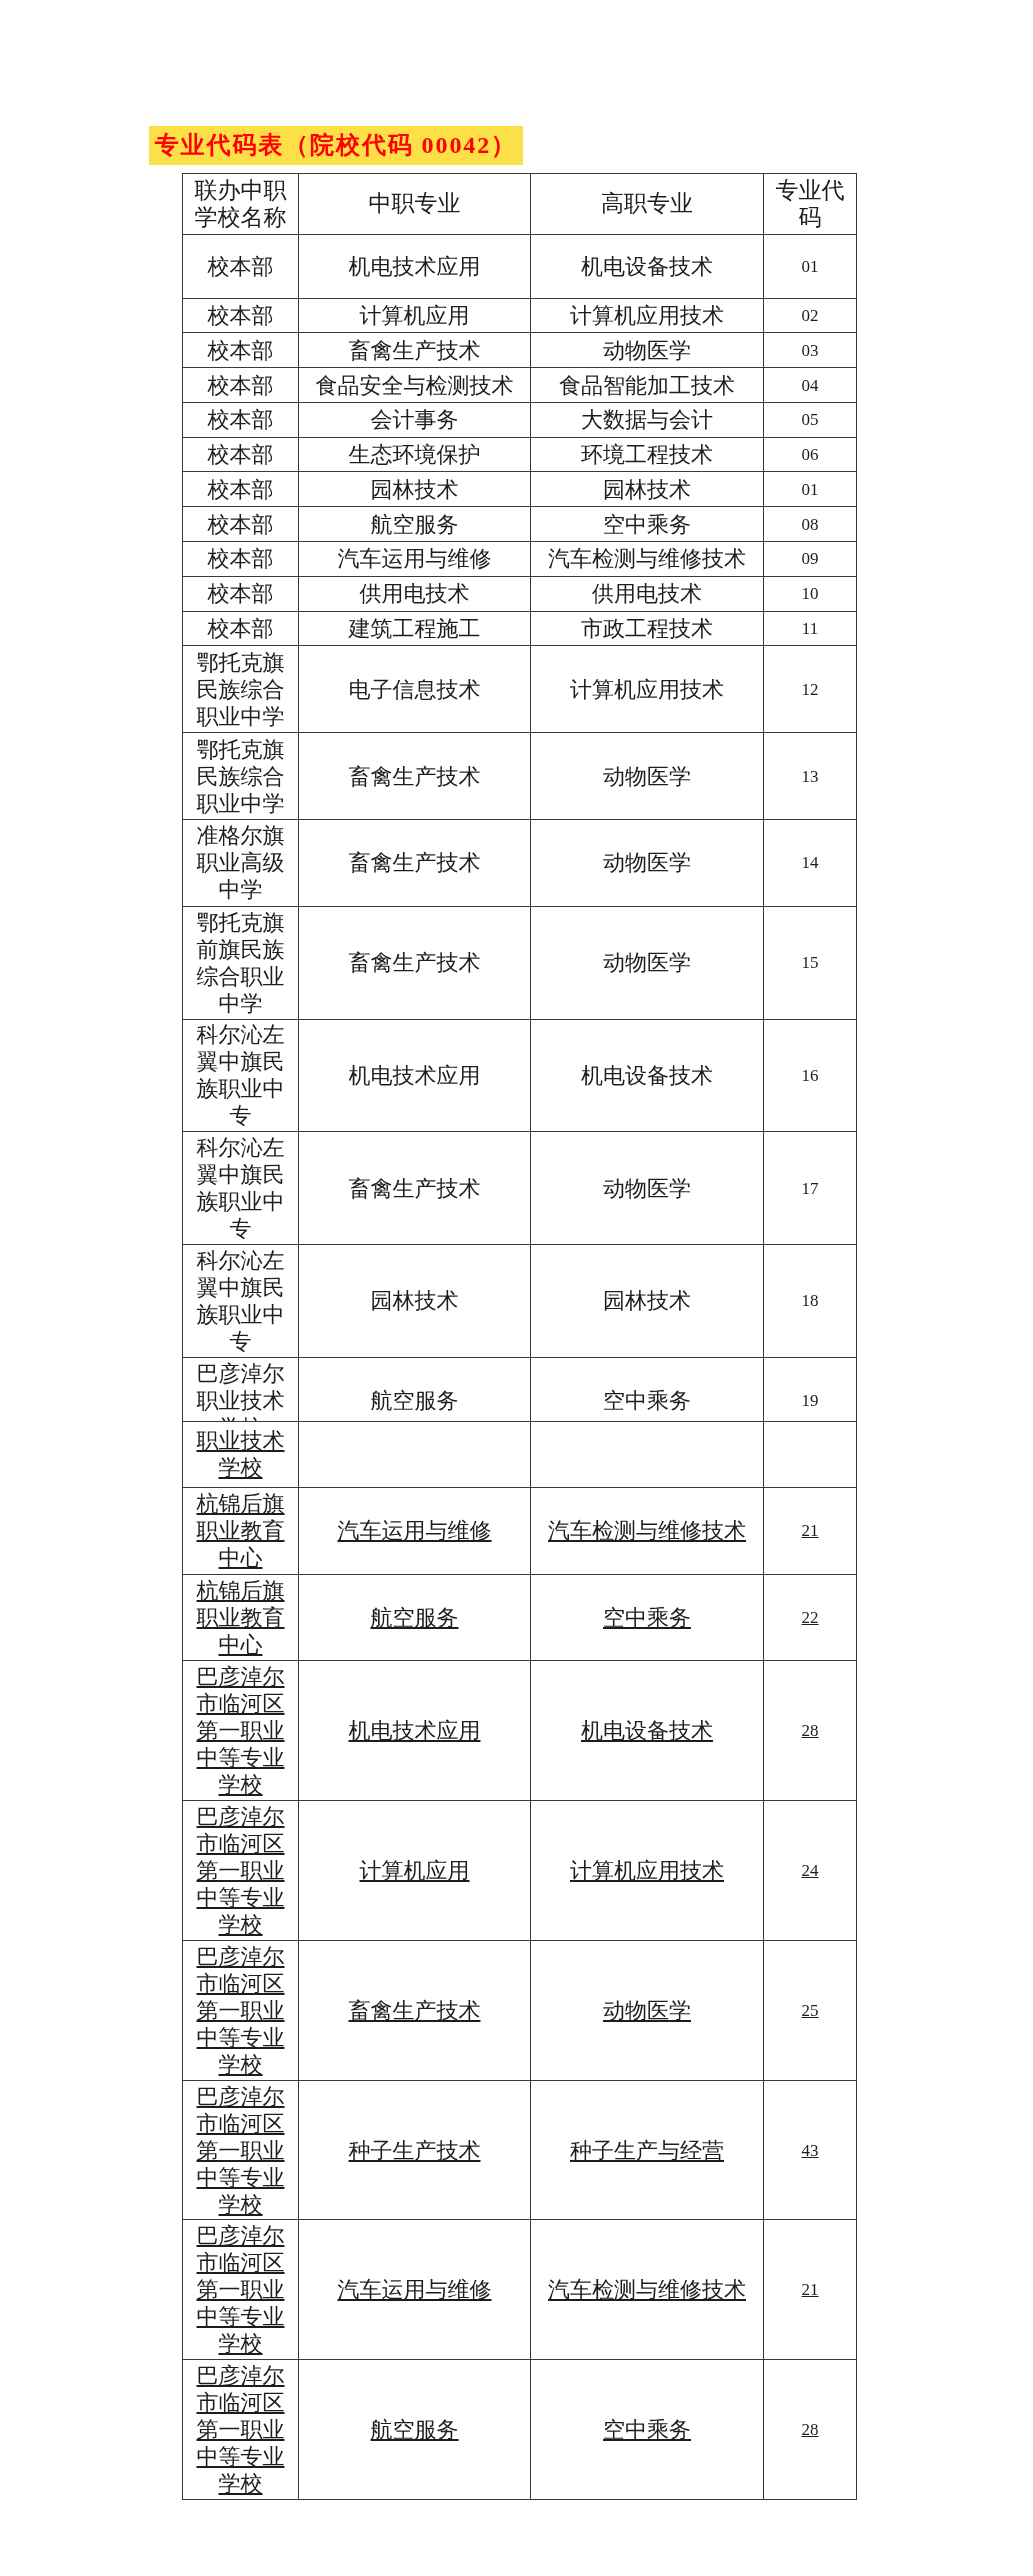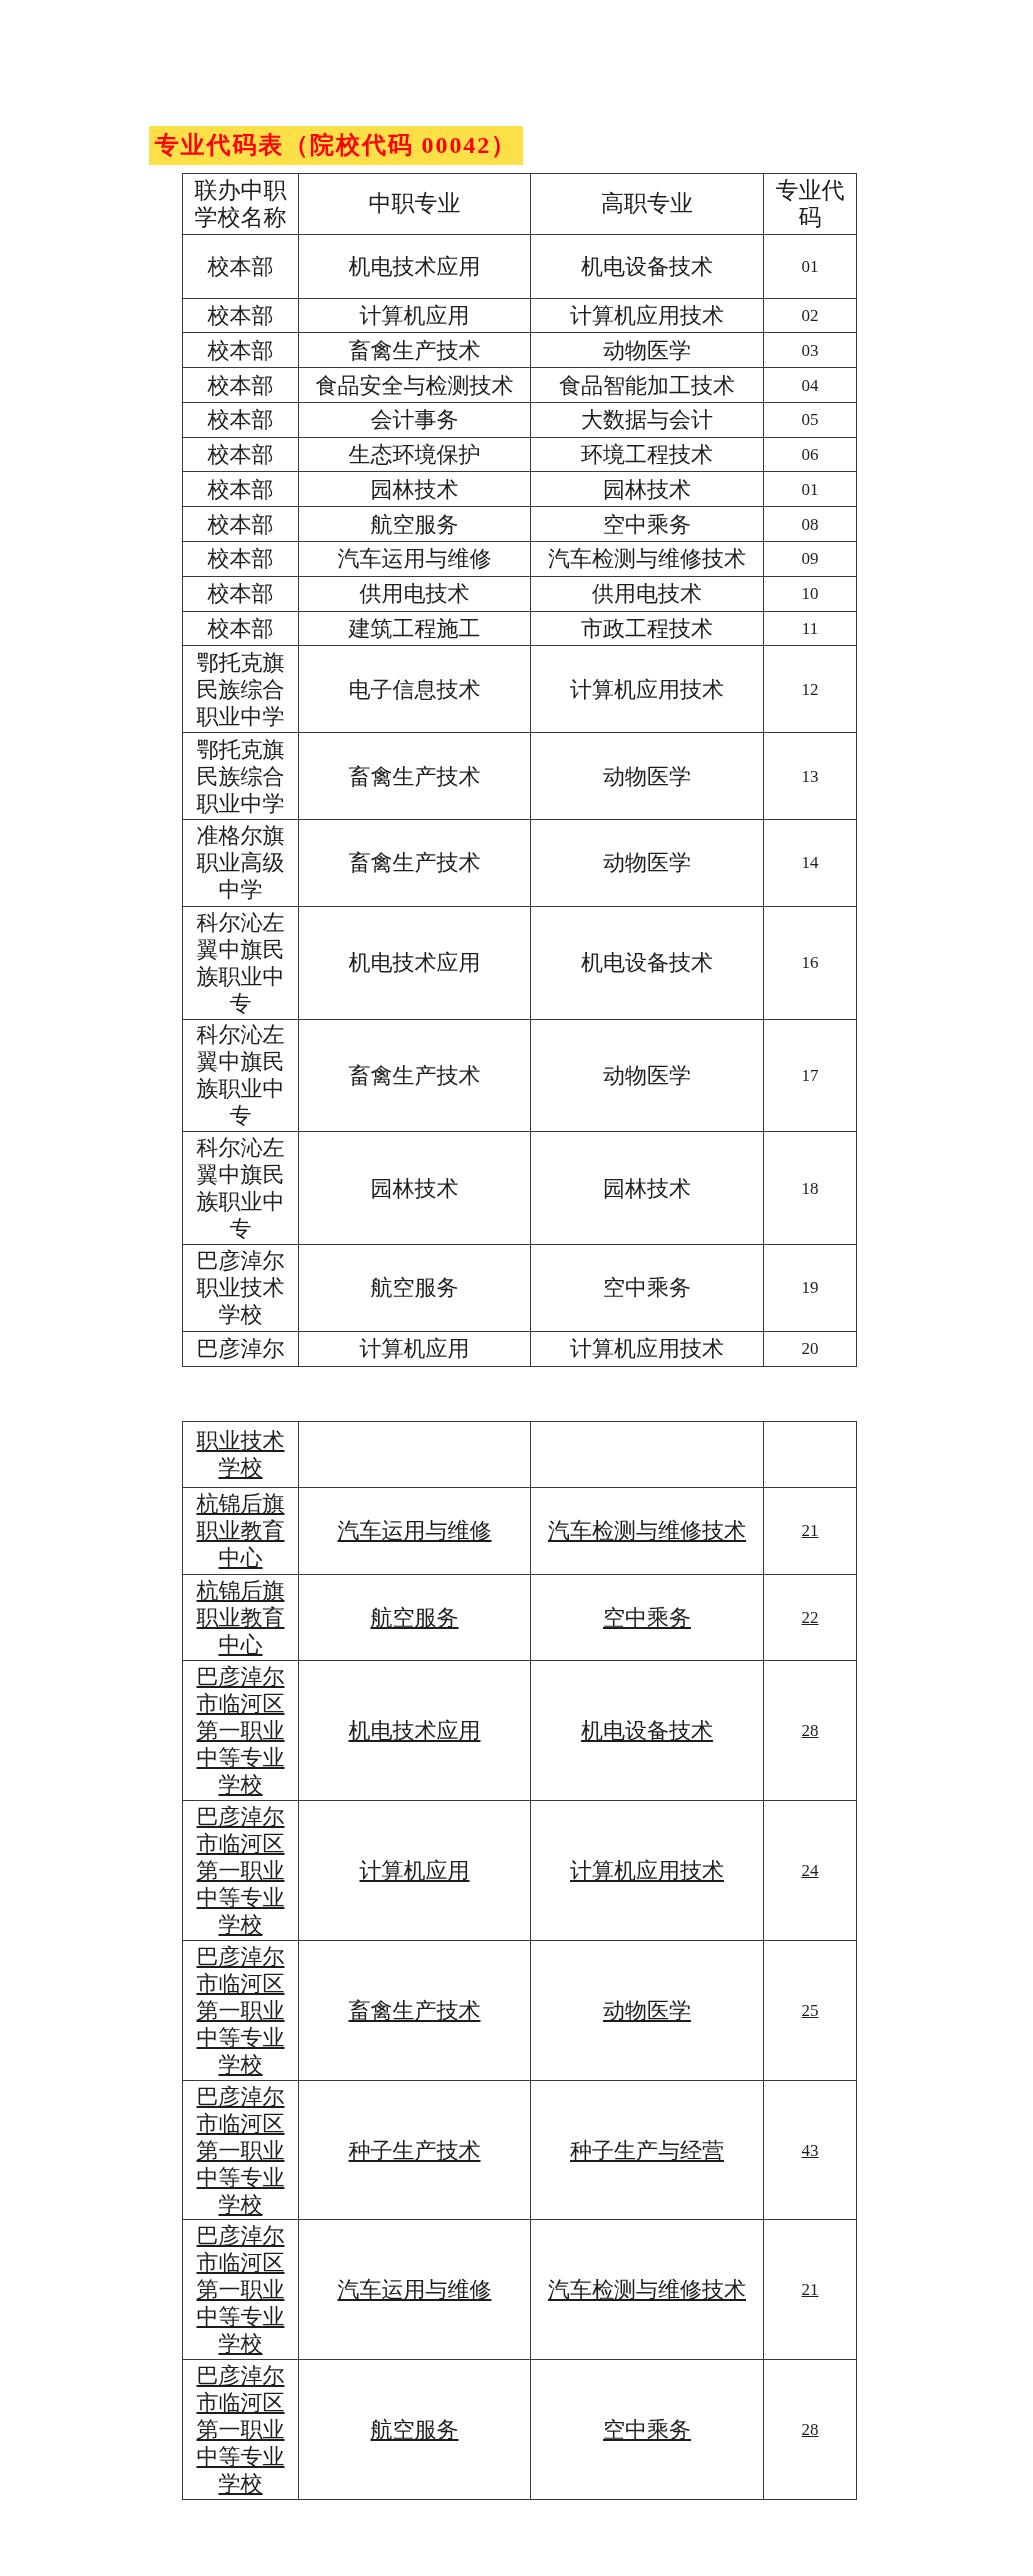--- a/index.html
+++ b/index.html
@@ -156,20 +156,26 @@
           <td>动物医学</td>
           <td class="code-cell-col">13</td>
         </tr>
         <tr class="r3">
           <td>准格尔旗职业高级中学</td>
           <td>畜禽生产技术</td>
           <td>动物医学</td>
           <td class="code-cell-col">14</td>
         </tr>
         <tr class="r4">
+          <td>鄂托克旗前旗民族综合职业中学</td>
+          <td>畜禽生产技术</td>
+          <td>动物医学</td>
+          <td class="code-cell-col">15</td>
+        </tr>
+        <tr class="r4">
           <td>科尔沁左翼中旗民族职业中专</td>
           <td>机电技术应用</td>
           <td>机电设备技术</td>
           <td class="code-cell-col">16</td>
         </tr>
         <tr class="r4">
           <td>科尔沁左翼中旗民族职业中专</td>
           <td>畜禽生产技术</td>
           <td>动物医学</td>
           <td class="code-cell-col">17</td>

